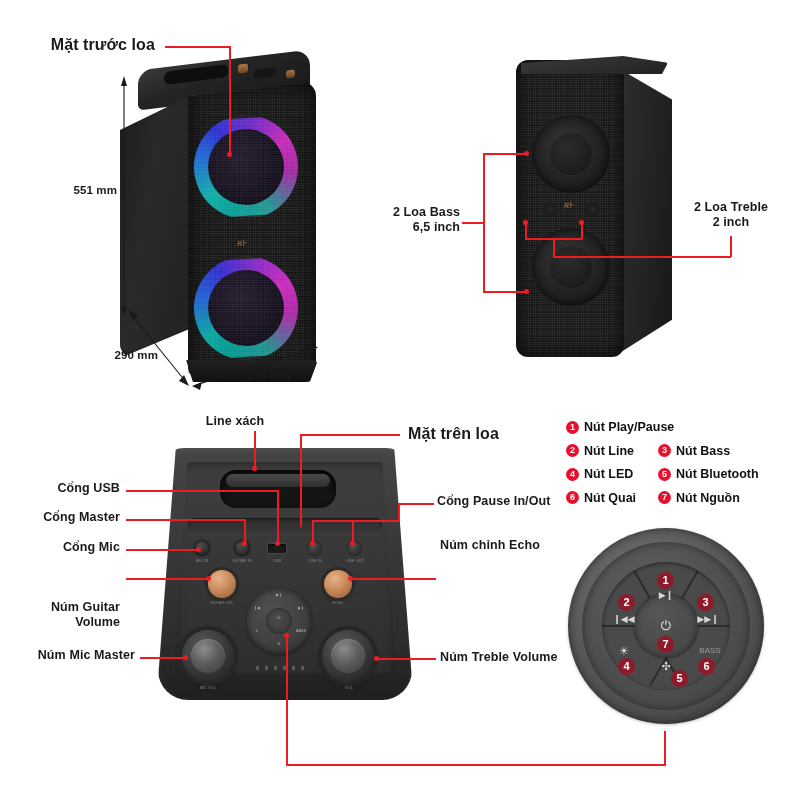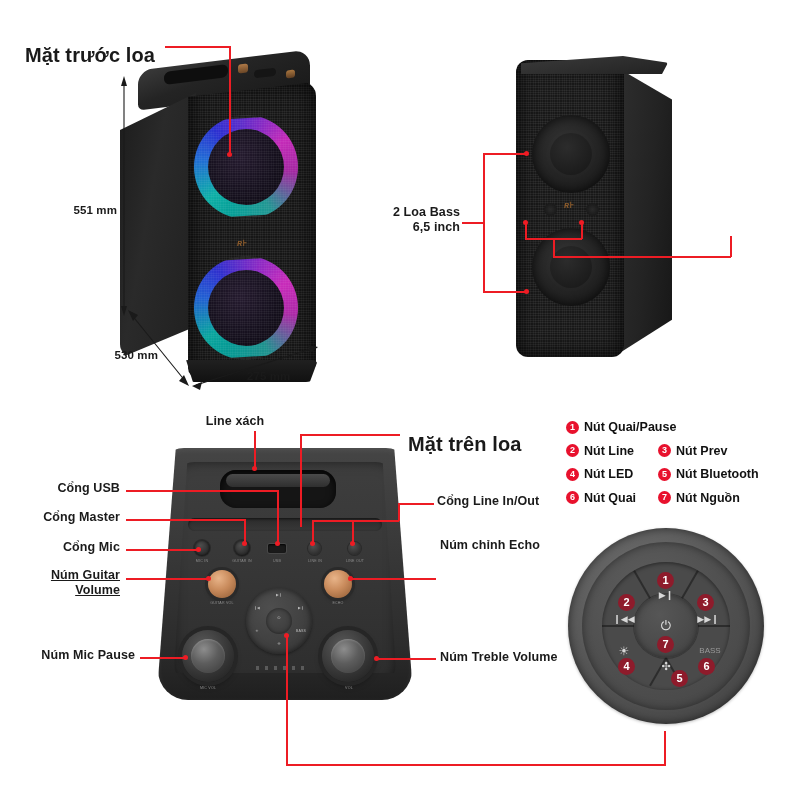--- a/index.html
+++ b/index.html
@@ -10,21 +10,21 @@
     color:#111111;
   }
   .stage{position:absolute;left:0;top:0;width:800px;height:800px;}
   .abs{position:absolute;}
 
   
   .lbl{
     position:absolute;font-weight:bold;color:#1a1a1a;
     line-height:1.18;white-space:pre-line;letter-spacing:0.1px;
   }
-  .lbl-head{font-size:20px;margin-top:8px;}
+  .lbl-head{font-size:16px;}
   .lbl-mid{font-size:12.5px;}
   .lbl-dim{font-size:11.5px;font-weight:bold;}
   .ta-r{text-align:right;}
   .ta-l{text-align:left;}
   .ta-c{text-align:center;}
 
   
   .ln{position:absolute;background:#ED1C24;}
   .lnh{height:1.6px;}
   .lnv{width:1.6px;}
@@ -147,36 +147,36 @@
                 background:linear-gradient(180deg,#202020,#111);
                 border-radius:6px 6px 12px 12px;
                 clip-path:polygon(3% 0%, 100% 0%, 94% 100%, 8% 100%);"></div>
   </div>
 
   <div class="lbl lbl-head ta-r" style="left:20px;top:36px;width:135px;">Mặt trước loa</div>
   <div class="ln lnh" style="left:165px;top:46px;width:65px;"></div>
   <div class="ln lnv" style="left:229px;top:46px;height:110px;"></div>
   <div class="dot" style="left:227px;top:152px;"></div>
 
-  <div class="lbl lbl-dim ta-r" style="left:55px;top:204px;width:62px;">551 mm</div>
+  <div class="lbl lbl-dim ta-r" style="left:55px;top:184px;width:62px;">551 mm</div>
   <svg class="ovl">
 
     <line x1="124" y1="82" x2="124" y2="310" stroke="#1a1a1a" stroke-width="1.1"></line>
     <polygon points="124,76 121,86 127,86" fill="#1a1a1a"></polygon>
     <polygon points="124,316 121,306 127,306" fill="#1a1a1a"></polygon>
 
     <line x1="131" y1="314" x2="186" y2="382" stroke="#1a1a1a" stroke-width="1.1"></line>
     <polygon points="128,310 133,321 138,315" fill="#1a1a1a"></polygon>
     <polygon points="189,386 179,381 184,375" fill="#1a1a1a"></polygon>
 
     <line x1="196" y1="385" x2="314" y2="348" stroke="#1a1a1a" stroke-width="1.1"></line>
     <polygon points="192,386 202,382 200,390" fill="#1a1a1a"></polygon>
     <polygon points="318,347 308,345 310,353" fill="#1a1a1a"></polygon>
   </svg>
-  <div class="lbl lbl-dim ta-r" style="left:96px;top:349px;width:62px;">530 mm</div>
+  <div class="lbl lbl-dim ta-r" style="left:96px;top:349px;width:62px;">290 mm</div>
   <div class="lbl lbl-dim ta-l" style="left:247px;top:370px;width:70px;">275 mm</div>
 
   <div class="spk-body" style="left:510px;top:60px;width:160px;height:300px;">
 
     <div class="abs" style="left:108px;top:8px;width:54px;height:286px;
                 background:linear-gradient(95deg,#2e2e2e 0%,#232323 55%,#171717 100%);
                 clip-path:polygon(0% 0%, 100% 11%, 100% 88%, 0% 100%);
                 border-radius:0 12px 12px 0;"></div>
 
     <div class="abs grille" style="left:6px;top:0px;width:108px;height:297px;
@@ -209,20 +209,22 @@
 
   <div class="lbl lbl-mid ta-r" style="left:378px;top:205px;width:82px;">2 Loa Bass
 6,5 inch</div>
   <div class="ln lnh" style="left:462px;top:222px;width:22px;"></div>
   <div class="ln lnv" style="left:483px;top:153px;height:139px;"></div>
   <div class="ln lnh" style="left:483px;top:153px;width:42px;"></div>
   <div class="dot" style="left:524px;top:151px;"></div>
   <div class="ln lnh" style="left:483px;top:291px;width:42px;"></div>
   <div class="dot" style="left:524px;top:289px;"></div>
 
+  <div class="lbl lbl-mid ta-c" style="left:672px;top:200px;width:118px;">2 Loa Treble
+2 inch</div>
   <div class="ln lnv" style="left:730px;top:236px;height:21px;"></div>
   <div class="ln lnh" style="left:553px;top:256px;width:178px;"></div>
   <div class="ln lnv" style="left:553px;top:238px;height:19px;"></div>
   <div class="ln lnh" style="left:525px;top:238px;width:29px;"></div>
   <div class="ln lnv" style="left:525px;top:223px;height:16px;"></div>
   <div class="dot" style="left:523px;top:220px;"></div>
   <div class="ln lnv" style="left:581px;top:223px;height:16px;"></div>
   <div class="dot" style="left:579px;top:220px;"></div>
   <div class="ln lnh" style="left:525px;top:238px;width:57px;"></div>
 
@@ -334,30 +336,30 @@
 
   <div class="lbl lbl-mid ta-r" style="left:15px;top:510px;width:105px;">Cổng Master</div>
   <div class="ln lnh" style="left:126px;top:519px;width:119px;"></div>
   <div class="ln lnv" style="left:244px;top:519px;height:24px;"></div>
   <div class="dot" style="left:242px;top:541px;"></div>
 
   <div class="lbl lbl-mid ta-r" style="left:15px;top:540px;width:105px;">Cổng Mic</div>
   <div class="ln lnh" style="left:126px;top:549px;width:72px;"></div>
   <div class="dot" style="left:196px;top:547px;"></div>
 
-  <div class="lbl lbl-mid ta-r" style="left:15px;top:568px;width:105px;text-decoration:underline;">Núm Guitar
+  <div class="lbl lbl-mid ta-r" style="left:15px;top:600px;width:105px;">Núm Guitar
 Volume</div>
   <div class="ln lnh" style="left:126px;top:578px;width:82px;"></div>
   <div class="dot" style="left:206px;top:576px;"></div>
 
-  <div class="lbl lbl-mid ta-r" style="left:10px;top:648px;width:125px;">Núm Mic Pause</div>
+  <div class="lbl lbl-mid ta-r" style="left:10px;top:648px;width:125px;">Núm Mic Master</div>
   <div class="ln lnh" style="left:140px;top:657px;width:45px;"></div>
   <div class="dot" style="left:183px;top:655px;"></div>
 
-  <div class="lbl lbl-mid ta-l" style="left:437px;top:494px;width:140px;">Cổng Line In/Out</div>
+  <div class="lbl lbl-mid ta-l" style="left:437px;top:494px;width:140px;">Cổng Pause In/Out</div>
   <div class="ln lnh" style="left:398px;top:503px;width:36px;"></div>
   <div class="ln lnv" style="left:398px;top:503px;height:18px;"></div>
   <div class="ln lnh" style="left:312px;top:520px;width:87px;"></div>
   <div class="ln lnv" style="left:312px;top:520px;height:23px;"></div>
   <div class="dot" style="left:310px;top:541px;"></div>
   <div class="ln lnv" style="left:352px;top:520px;height:23px;"></div>
   <div class="dot" style="left:350px;top:541px;"></div>
 
   <div class="lbl lbl-mid ta-l" style="left:440px;top:538px;width:130px;">Núm chỉnh Echo</div>
   <div class="ln lnh" style="left:352px;top:578px;width:84px;"></div>
@@ -369,31 +371,31 @@
 
   <div class="dot" style="left:284px;top:633px;"></div>
   <div class="ln lnv" style="left:286px;top:636px;height:129px;"></div>
   <div class="ln lnh" style="left:286px;top:764px;width:380px;"></div>
   <div class="ln lnv" style="left:664px;top:731px;height:34px;"></div>
 
   <div id="legend">
     <div class="lgrow">
       <div class="lgitem" style="left:0;">
         <span class="badge">1</span>
-        <span class="lgtxt">Nút Quai/Pause</span>
+        <span class="lgtxt">Nút Play/Pause</span>
       </div>
     </div>
     <div class="lgrow">
       <div class="lgitem" style="left:0;">
         <span class="badge">2</span>
         <span class="lgtxt">Nút Line</span>
       </div>
       <div class="lgitem" style="left:92px;">
         <span class="badge">3</span>
-        <span class="lgtxt">Nút Prev</span>
+        <span class="lgtxt">Nút Bass</span>
       </div>
     </div>
     <div class="lgrow">
       <div class="lgitem" style="left:0;">
         <span class="badge">4</span>
         <span class="lgtxt">Nút LED</span>
       </div>
       <div class="lgitem" style="left:92px;">
         <span class="badge">5</span>
         <span class="lgtxt">Nút Bluetooth</span>

